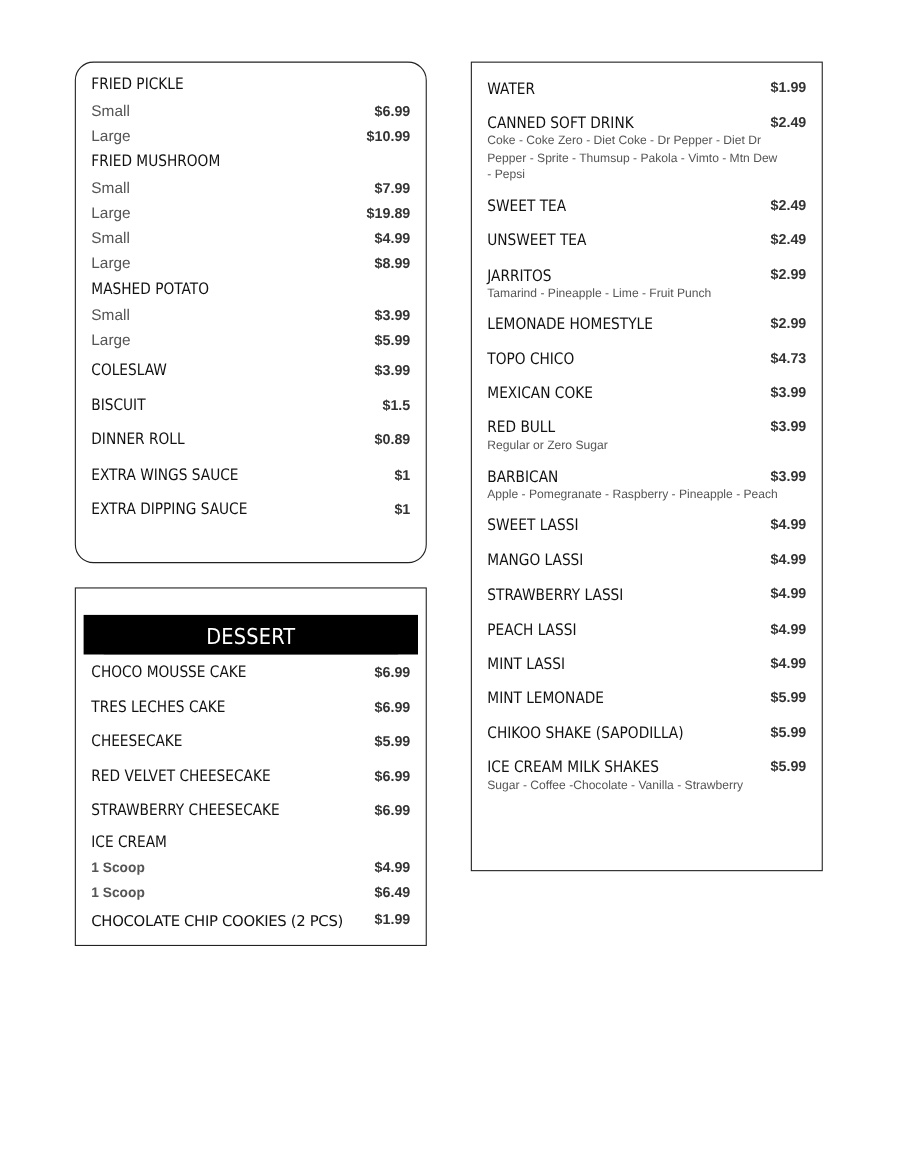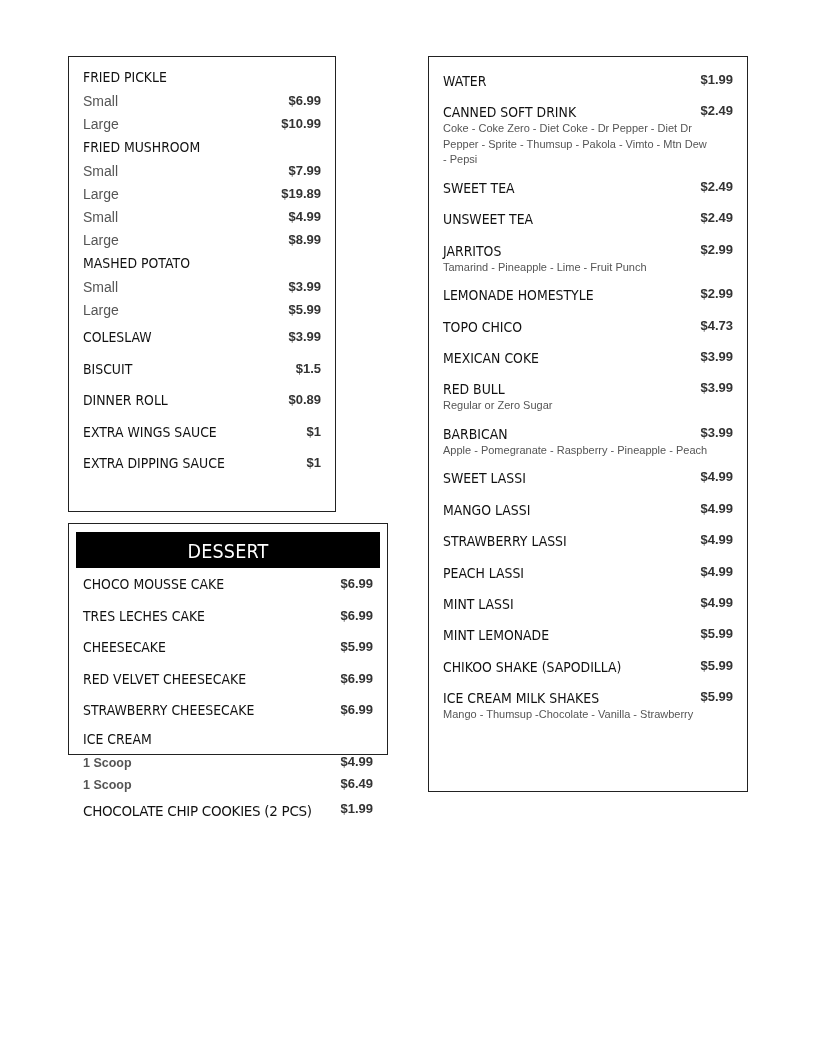--- a/index.html
+++ b/index.html
@@ -4,22 +4,22 @@
 <style>
   * { box-sizing: border-box; margin: 0; padding: 0; }
   html, body { width: 816px; height: 1056px; background: #ffffff; }
   body { position: relative; font-family: "Liberation Sans", sans-serif; color: #111; }
 
   .panel {
     position: absolute;
     border: 1px solid #222;
     background: #fff;
   }
-  #sides-panel { left: 68px; top: 56px; width: 268px; height: 456px; padding: 8px 14px 0 14px; }
-  #dessert-panel { left: 68px; top: 523px; width: 320px; height: 232px; padding: 8px 7px 0 7px; }
+  #sides-panel { left: 68px; top: 56px; width: 320px; height: 456px; padding: 8px 14px 0 14px; border-radius: 17px; }
+  #dessert-panel { left: 68px; top: 534px; width: 320px; height: 326px; padding: 24px 7px 0 7px; }
   #drinks-panel { left: 428px; top: 56px; width: 320px; height: 736px; padding: 8px 7px 0 7px; }
 
   .section-header {
     background: #000;
     color: #fff;
     text-align: center;
     font-family: "DejaVu Sans", sans-serif;
     font-size: 20px;
     letter-spacing: 0.2px;
     height: 36px;
@@ -129,15 +129,15 @@
     <div class="drink"><span class="item-name">MEXICAN COKE</span><span class="item-price">$3.99</span></div>
     <div class="drink"><span class="item-name">RED BULL</span><span class="item-price">$3.99</span><div class="desc">Regular or Zero Sugar</div></div>
     <div class="drink"><span class="item-name">BARBICAN</span><span class="item-price">$3.99</span><div class="desc">Apple - Pomegranate - Raspberry - Pineapple - Peach</div></div>
     <div class="drink"><span class="item-name">SWEET LASSI</span><span class="item-price">$4.99</span></div>
     <div class="drink"><span class="item-name">MANGO LASSI</span><span class="item-price">$4.99</span></div>
     <div class="drink"><span class="item-name">STRAWBERRY LASSI</span><span class="item-price">$4.99</span></div>
     <div class="drink"><span class="item-name">PEACH LASSI</span><span class="item-price">$4.99</span></div>
     <div class="drink"><span class="item-name">MINT LASSI</span><span class="item-price">$4.99</span></div>
     <div class="drink"><span class="item-name">MINT LEMONADE</span><span class="item-price">$5.99</span></div>
     <div class="drink"><span class="item-name">CHIKOO SHAKE (SAPODILLA)</span><span class="item-price">$5.99</span></div>
-    <div class="drink"><span class="item-name">ICE CREAM MILK SHAKES</span><span class="item-price">$5.99</span><div class="desc">Mango - Thumsup -Chocolate - Vanilla - Strawberry</div></div>
+    <div class="drink"><span class="item-name">ICE CREAM MILK SHAKES</span><span class="item-price">$5.99</span><div class="desc">Sugar - Coffee -Chocolate - Vanilla - Strawberry</div></div>
   </div>
 </div>
 
 </body></html>

